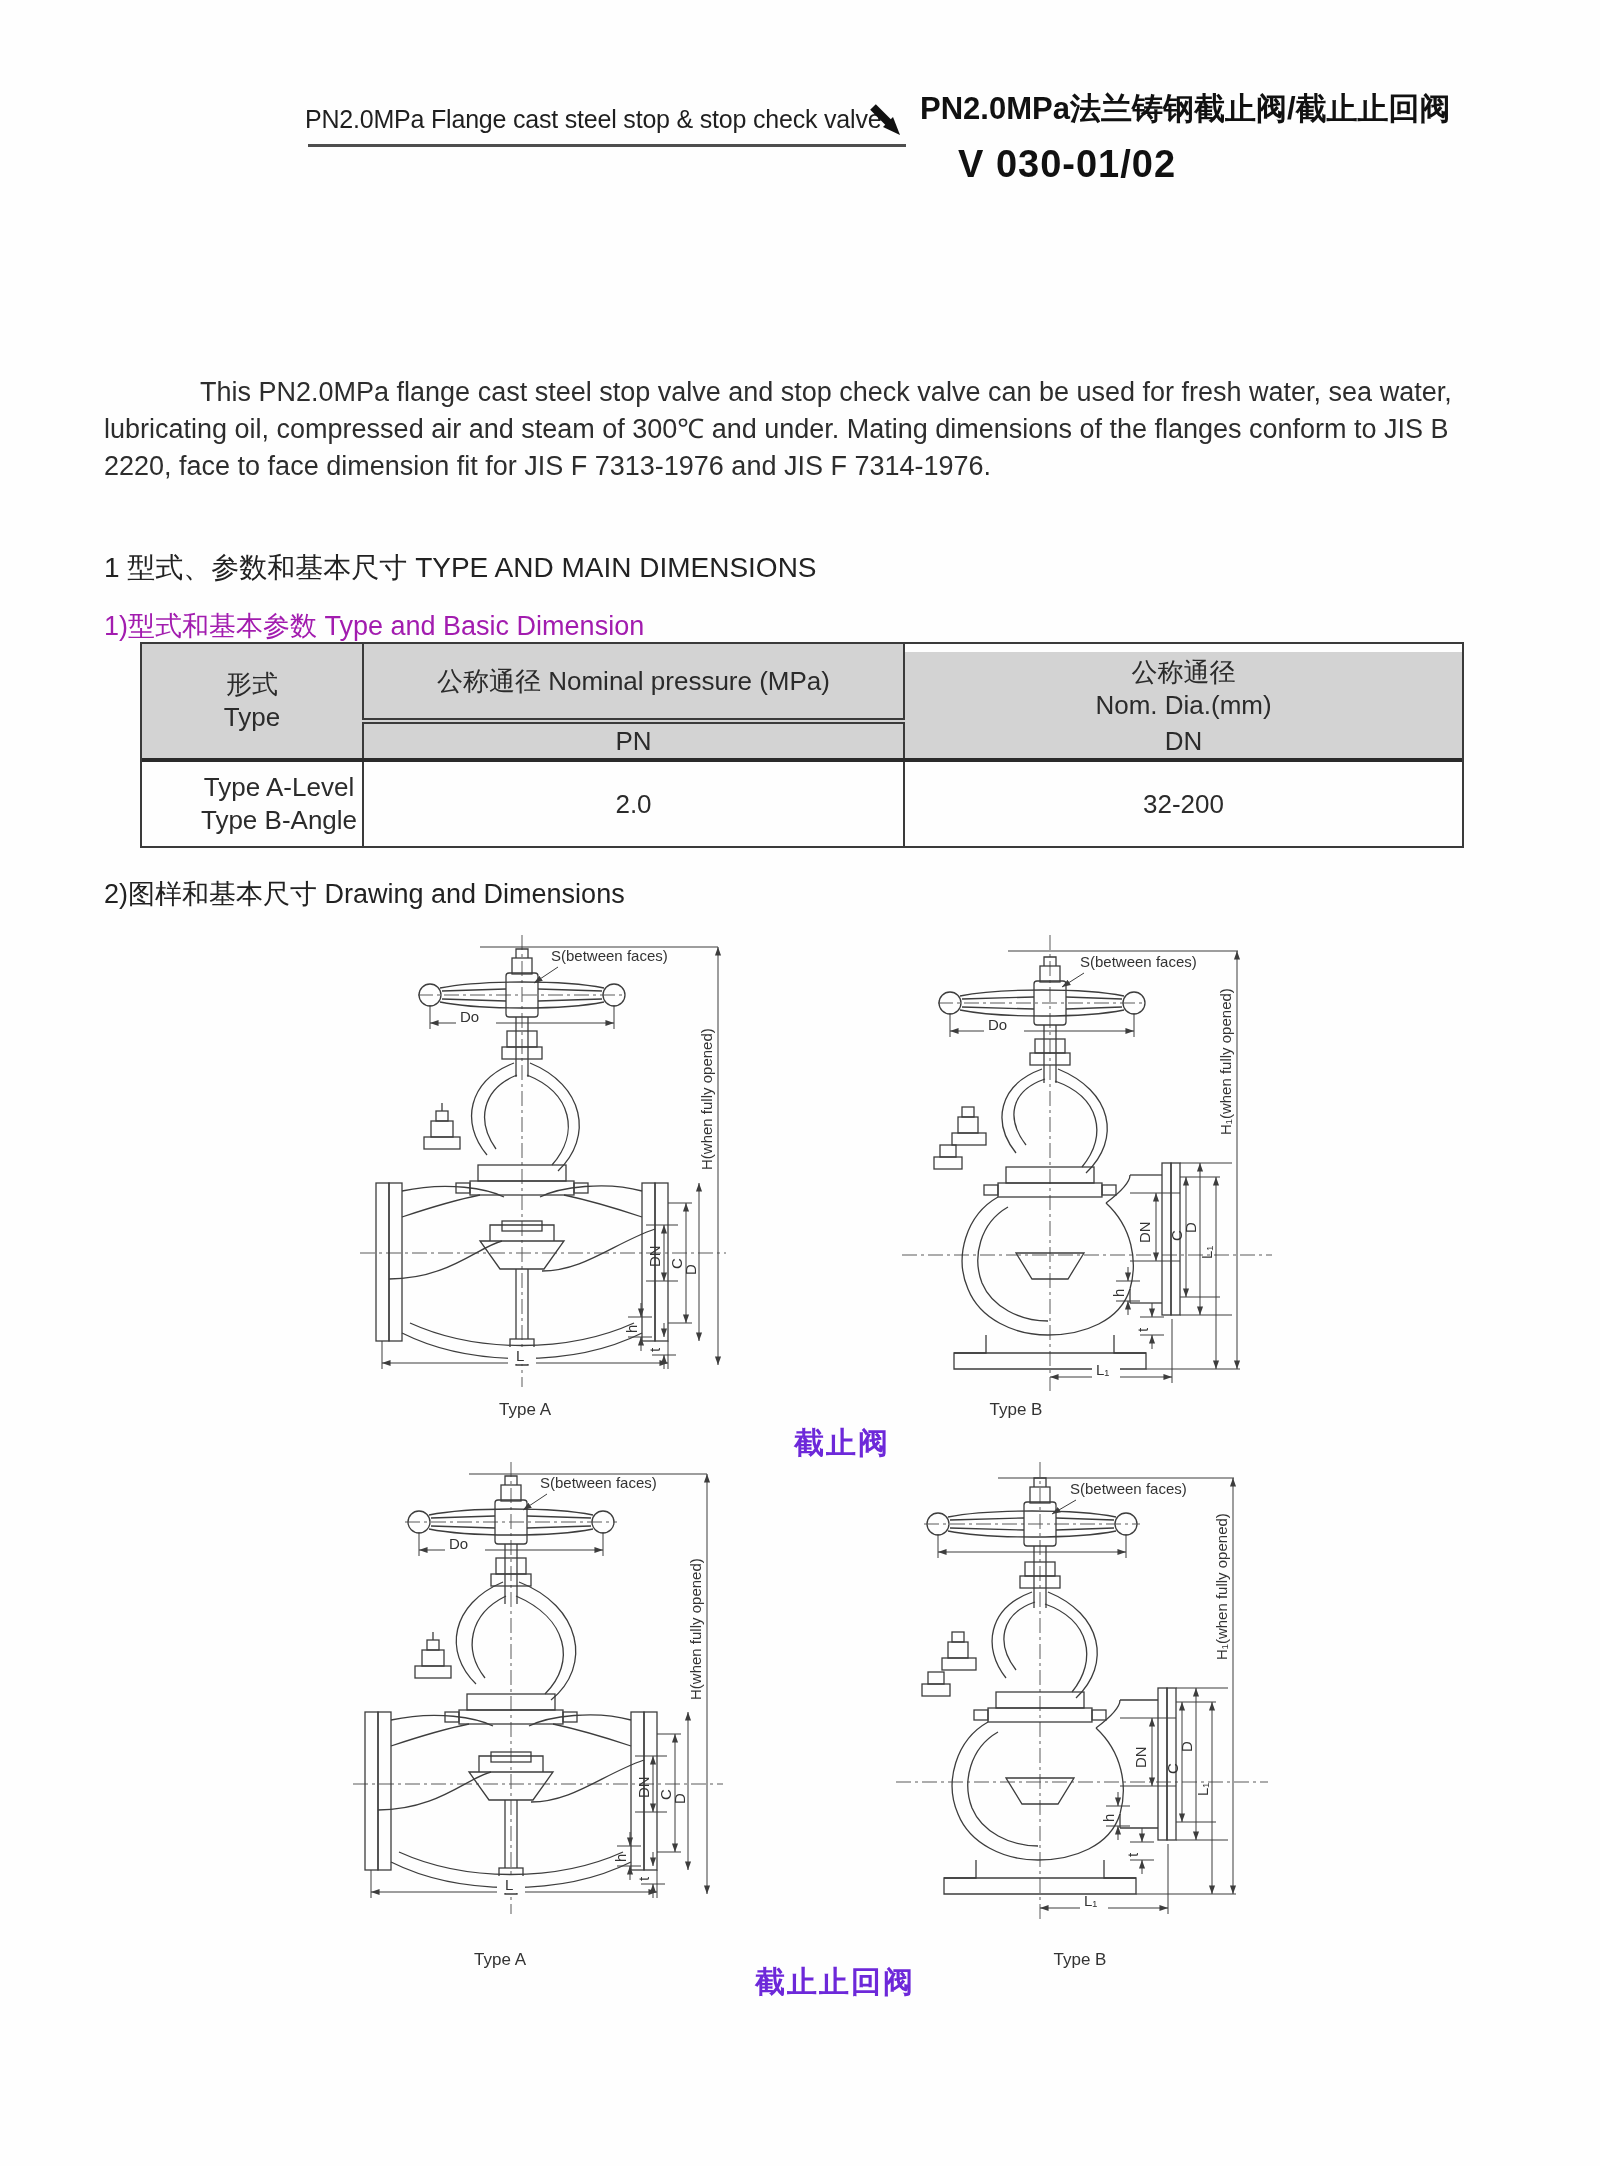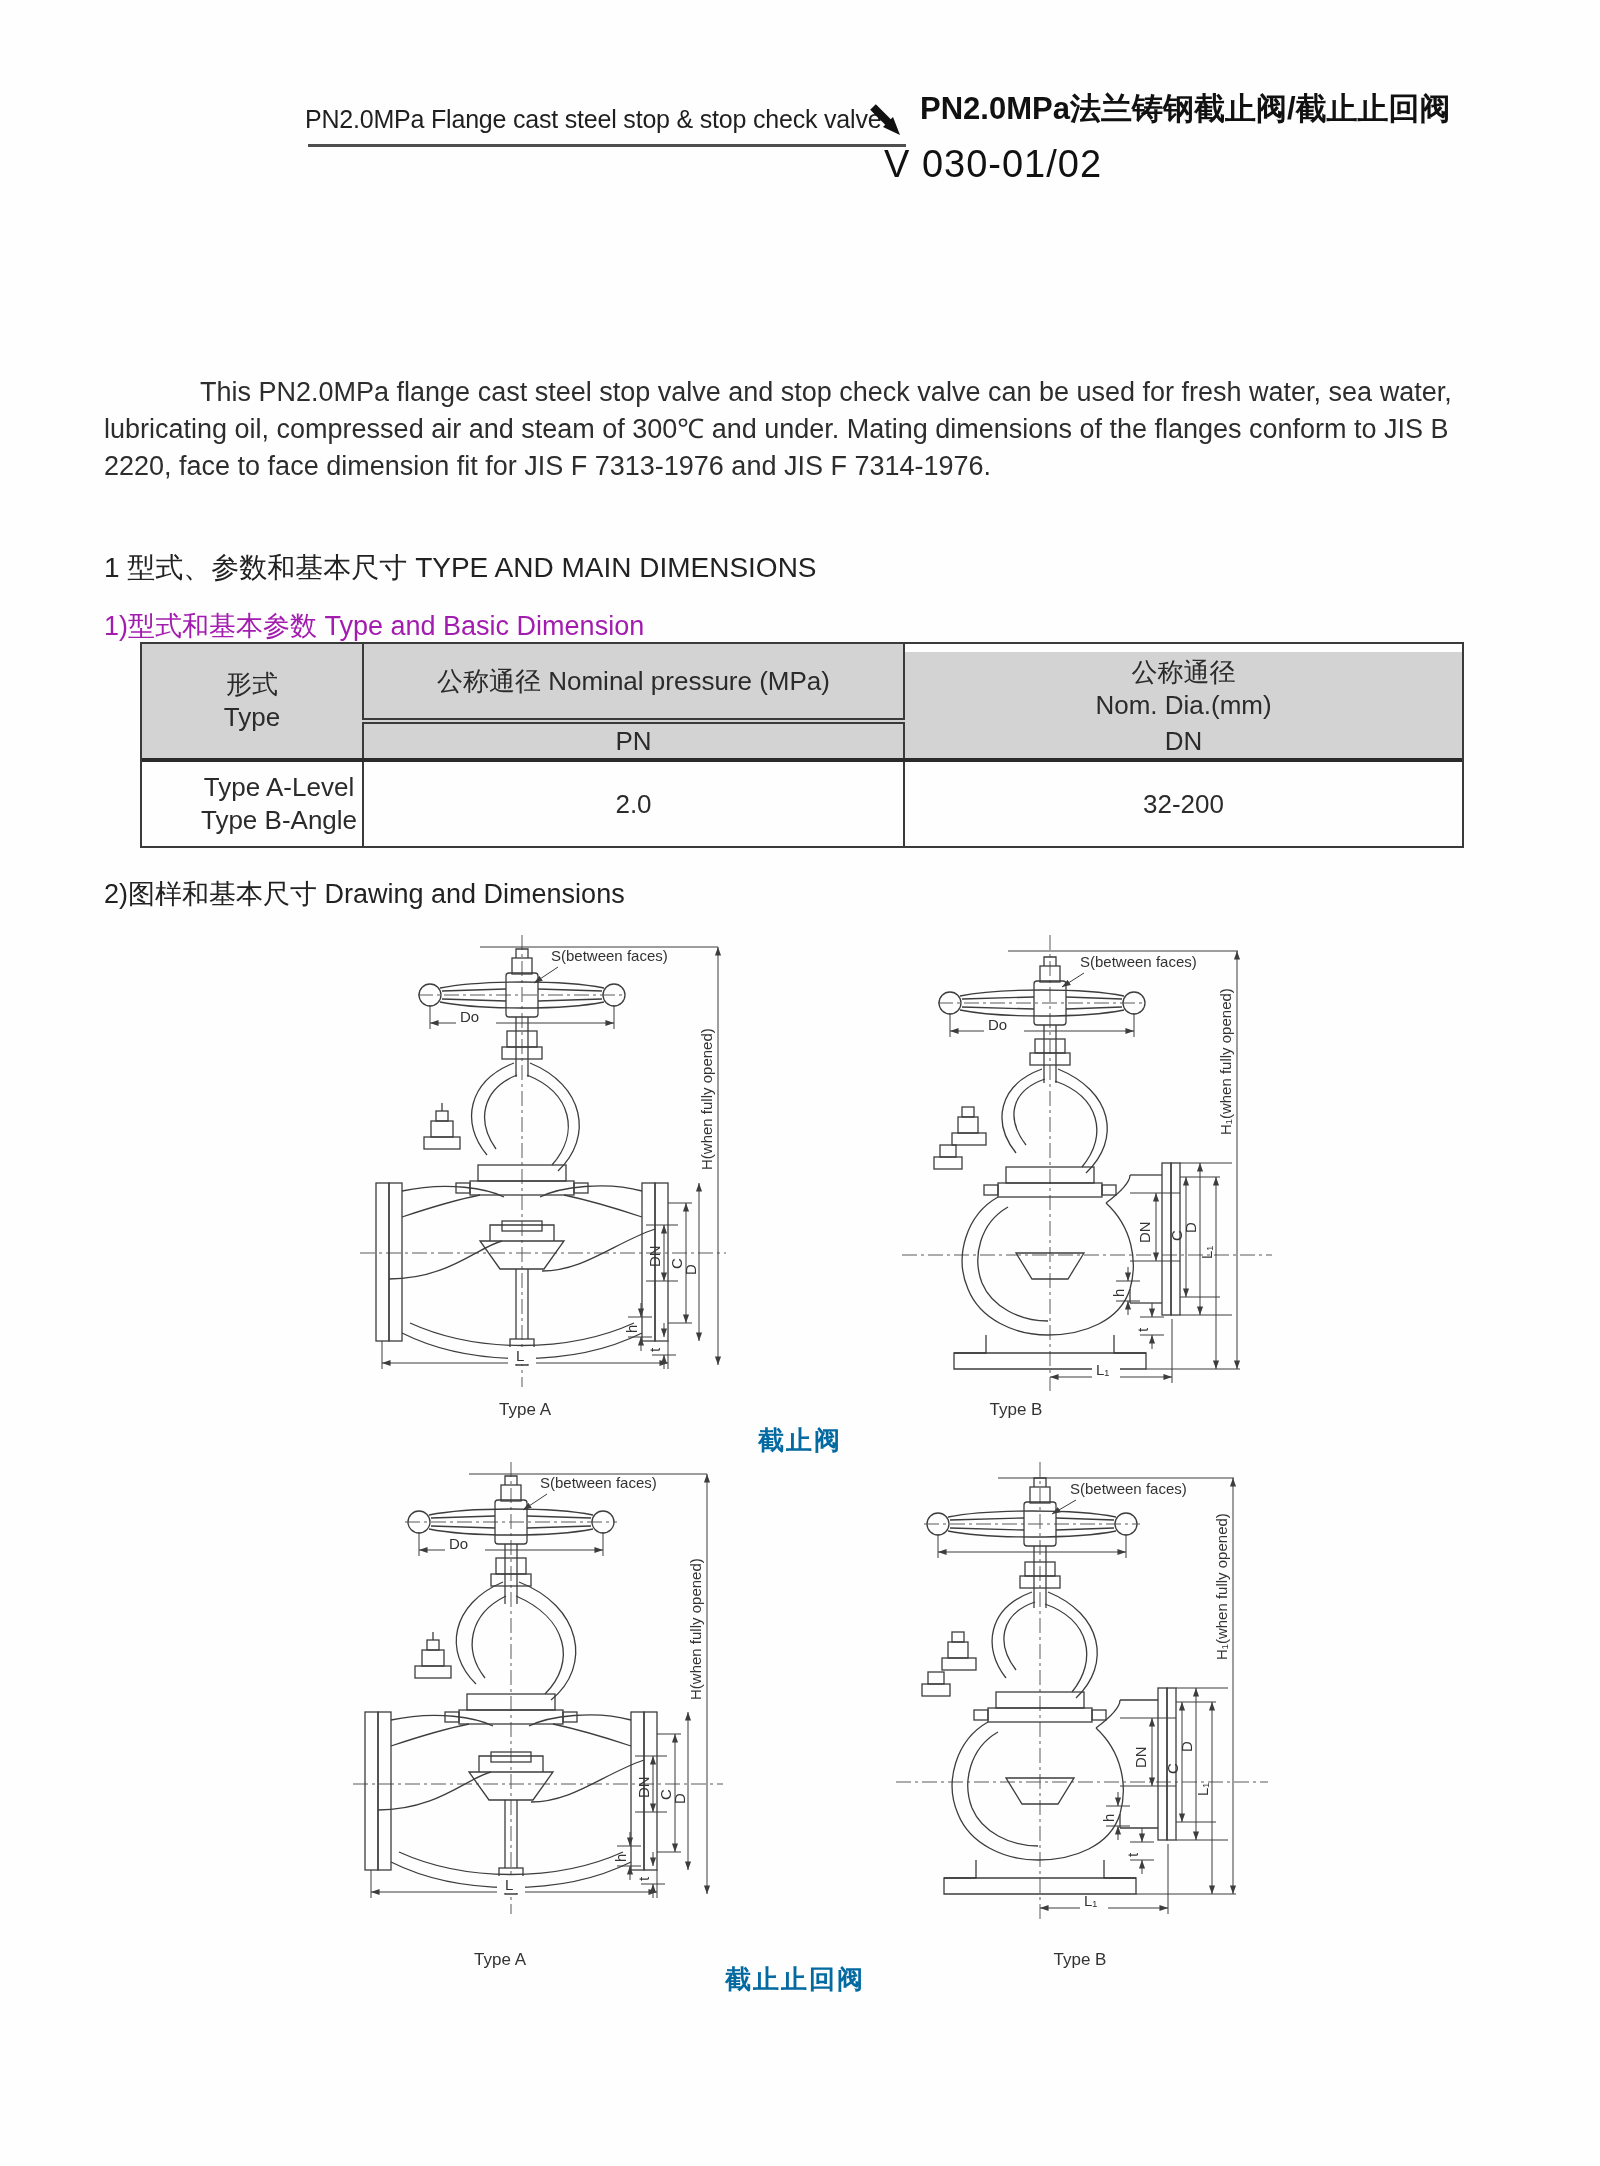--- a/index.html
+++ b/index.html
@@ -7,21 +7,21 @@
     position:relative; width:1600px; height:2166px; background:#fefefe;
     font-family:"Liberation Sans", sans-serif; color:#2e2e2e; overflow:hidden;padding-left:36px;
   }
   .abs { position:absolute; }
 
   
   .title-en { left:305px; top:105px; font-size:25px; color:#1f1f1f; letter-spacing:-0.2px; white-space:nowrap; }
   .title-rule { left:308px; top:144px; width:598px; height:3px; background:#4e4e4e; }
   .arrow-se { left:866px; top:100px; width:40px; height:42px; }
   .title-zh { left:920px; top:88px; font-size:31px; font-weight:bold; color:#111; white-space:nowrap; }
-  .model-no { left:884px; top:143px; font-size:38px; font-weight:normal; color:#111; letter-spacing:1px; white-space:nowrap;text-align:right; }
+  .model-no { left:958px; top:143px; font-size:38px; font-weight:bold; color:#111; letter-spacing:1px; white-space:nowrap;text-align:right; }
 
   
   .para { left:104px; width:1395px; font-size:27px; line-height:37px; color:#2d2d2d; }
   .para-zh { top:263px; }
   .para-en { top:374px; }
   .para .indent { padding-left:96px; }
   .para div { white-space:nowrap; }
 
   
   .sec-main { left:104px; top:549px; font-size:28px; color:#222; }
@@ -38,21 +38,21 @@
 
   
   svg.drw { position:absolute; }
   svg.drw line, svg.drw path, svg.drw rect, svg.drw circle, svg.drw ellipse, svg.drw polyline {
     stroke:#3d3d3d; fill:none; stroke-width:1.3; }
   svg.drw .cl line { stroke:#5a5a5a; stroke-width:1; stroke-dasharray:15 4 3 4; }
   svg.drw .dim line { stroke-width:1; }
   svg.drw text { fill:#333; font-size:15px; font-family:"Liberation Sans", sans-serif; stroke:none; }
   svg.drw rect.mask { fill:#fefefe; stroke:none; }
   .cap { font-size:17px; color:#333; text-align:center; }
-  .cap-big { font-size:26px; font-weight:bold; color:#0369a1; text-align:center; letter-spacing:2px; }
+  .cap-big { font-size:30px; font-weight:bold; color:#6d28d9; text-align:right; letter-spacing:2px; }
 </style>
 </head>
 <body>
 
 <div class="page">
 
   <svg width="0" height="0" style="position:absolute">
     <defs>
       <marker id="arr" viewBox="0 0 10 10" refX="9.5" refY="5" markerWidth="9" markerHeight="9" orient="auto-start-reverse">
         <path d="M0,1.6 L9.5,5 L0,8.4 Z" fill="#3d3d3d" stroke="none"></path>

